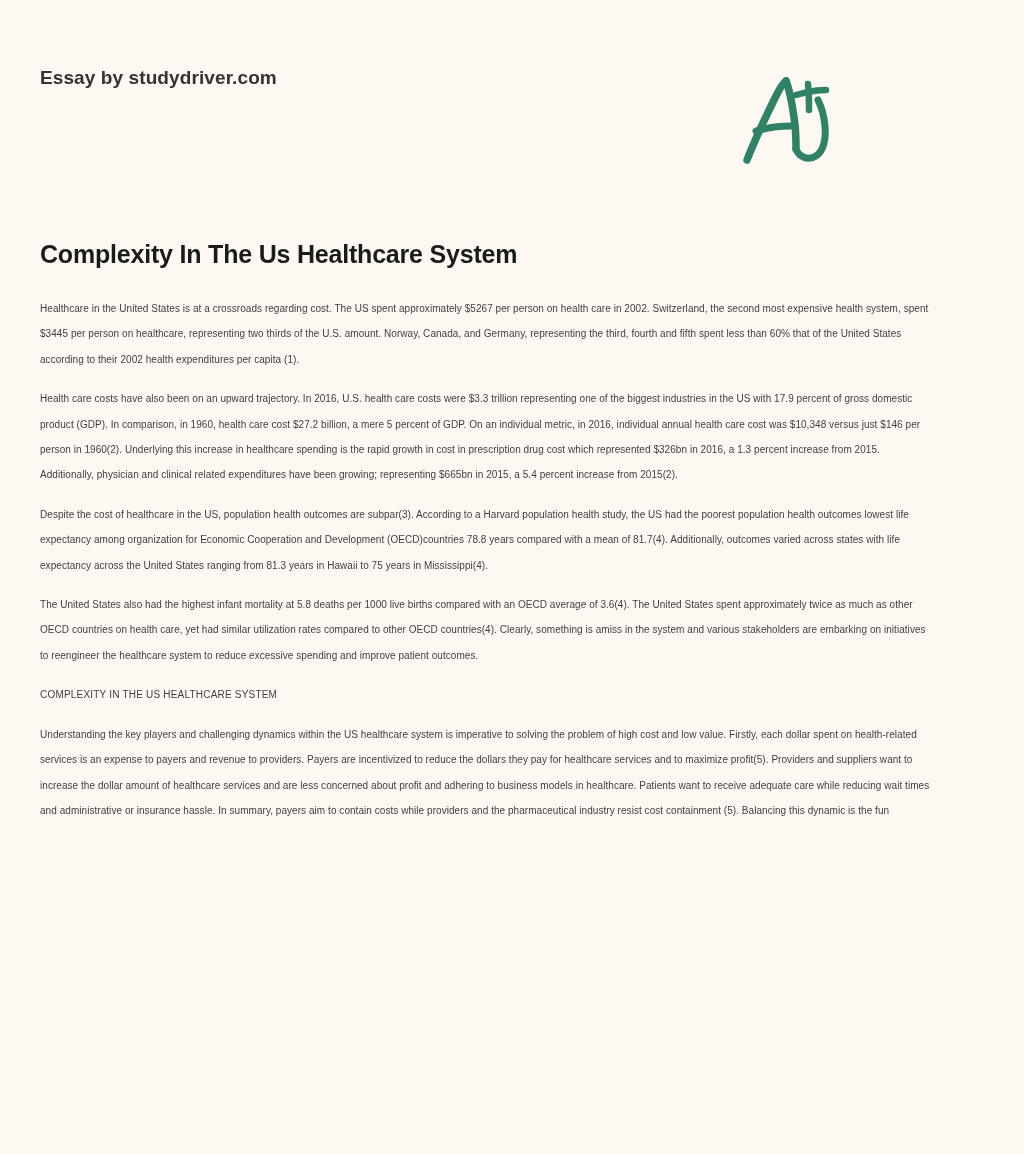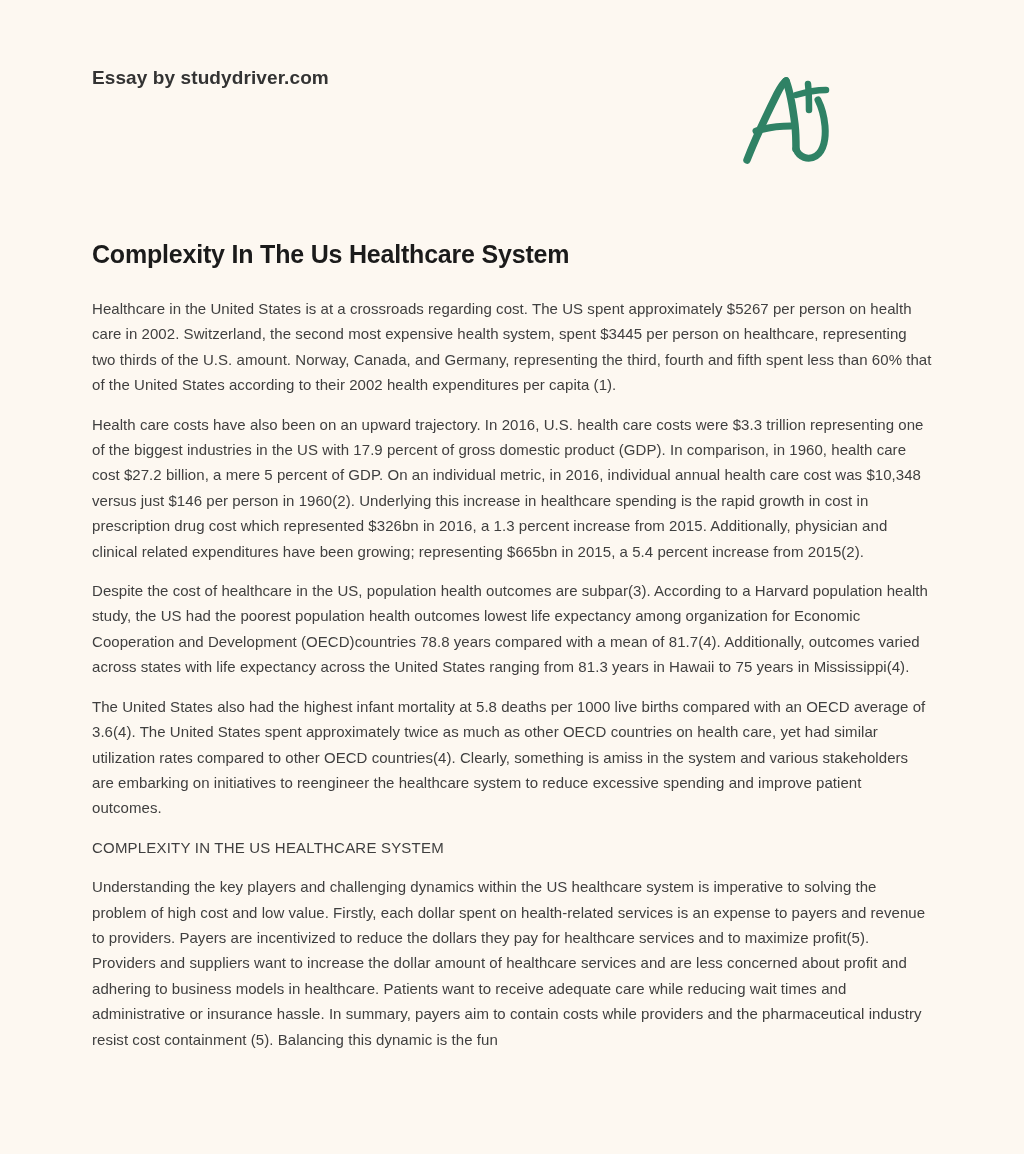--- a/index.html
+++ b/index.html
@@ -13,21 +13,21 @@
     background: #fdf8f1;
     font-family: "Liberation Sans", sans-serif;
     color: #3a3a3a;
     overflow: hidden;
   }
   .page {
     position: relative;
     width: 1024px;
     height: 1154px;
     box-sizing: border-box;
-    padding: 0 92px 0 92px;
+    padding: 0 92px 0 40px;
     background: #fdf8f1;
   }
 
   
   .header {
     position: relative;
     padding-top: 66px;
     height: 120px;
     box-sizing: border-box;
   }
@@ -74,21 +74,21 @@
     letter-spacing: -0.2px;
     line-height: 32px;
   }
 
   
   .body-copy {
     margin-top: 26px;
   }
   .body-copy p {
     margin: 0 0 14px 0;
-    font-size: 15px;
+    font-size: 10px;
     line-height: 25.4px;
     color: #3f3f3f;
     text-align: left;
     letter-spacing: 0.05px;
   }
   .body-copy p.section-heading {
     margin-top: 0;
     margin-bottom: 14px;
     letter-spacing: 0.2px;
   }

